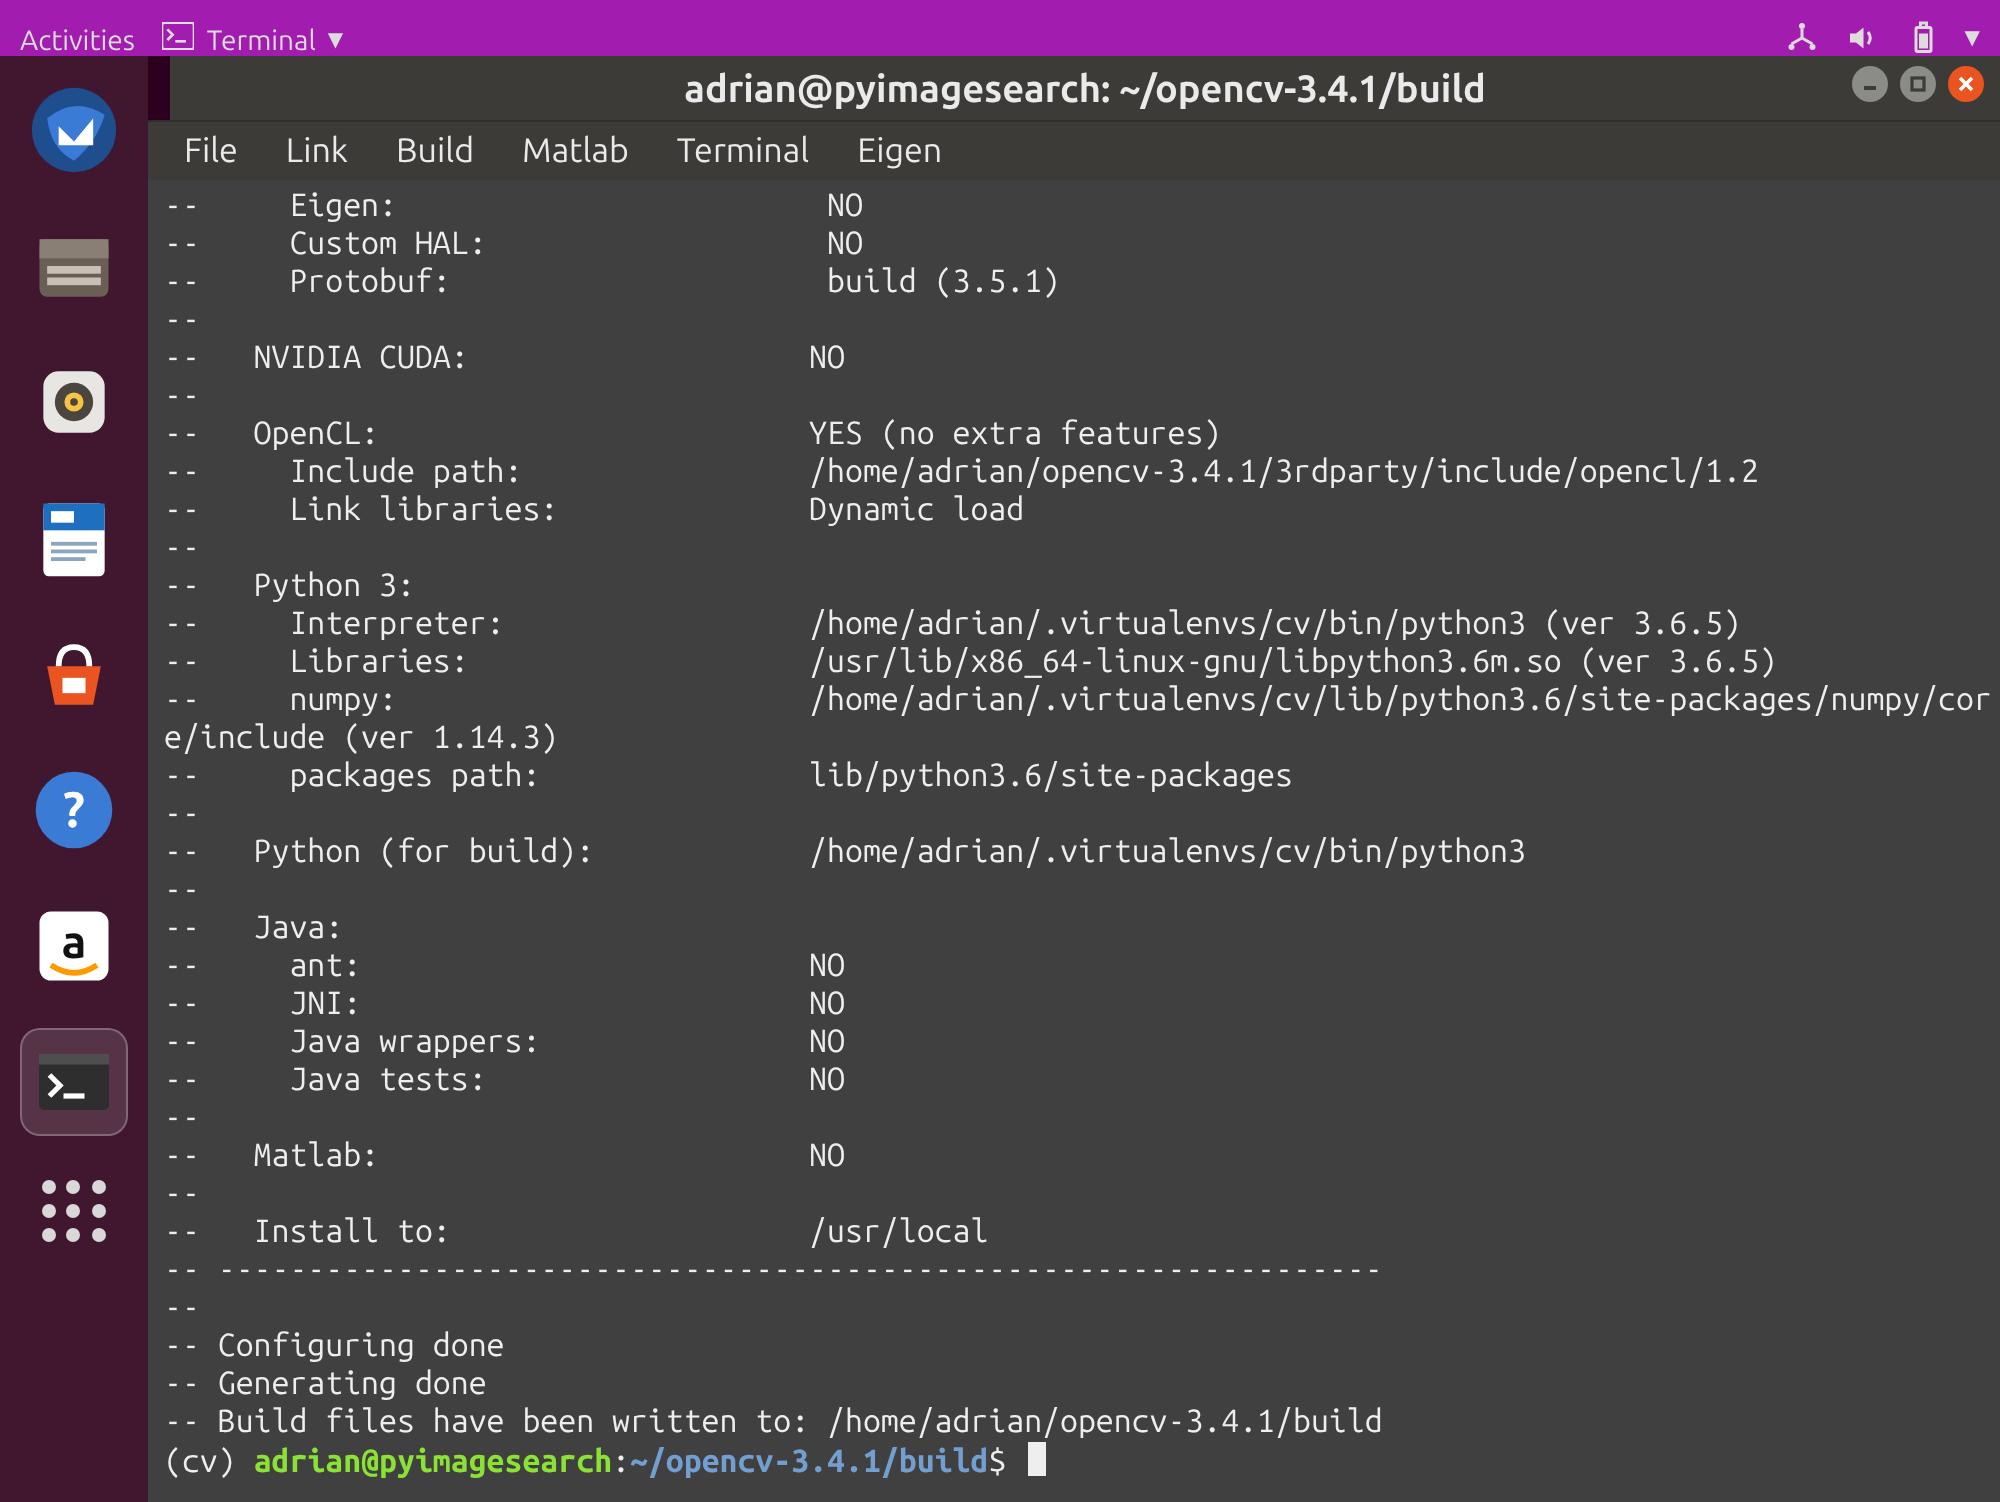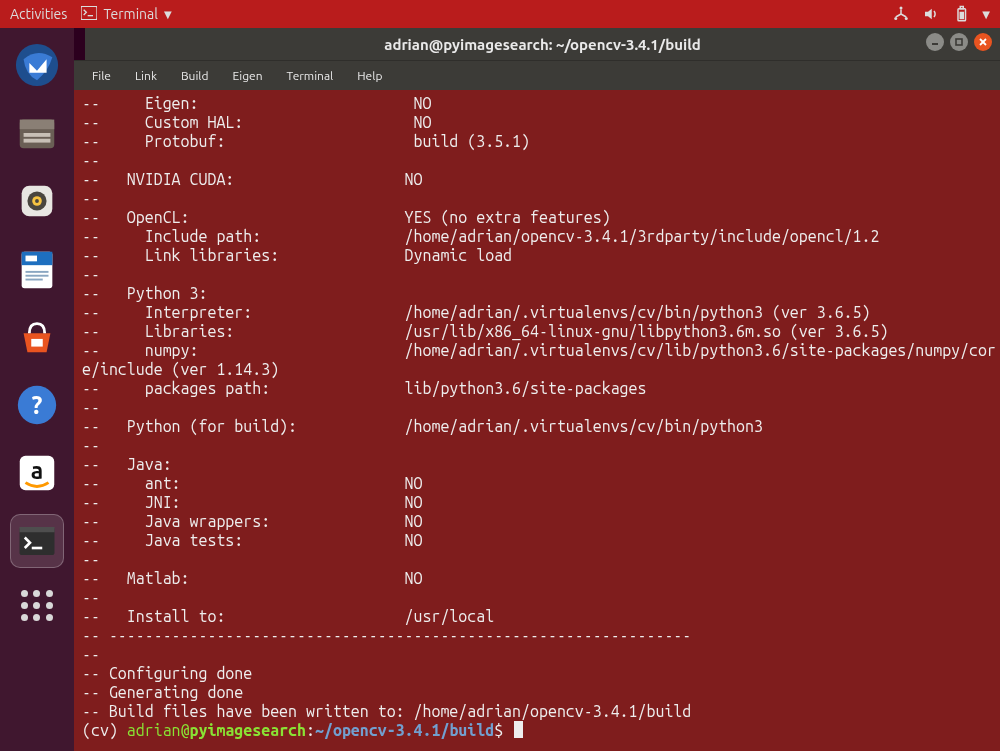--- a/index.html
+++ b/index.html
@@ -1,22 +1,22 @@
 <!DOCTYPE html>
 <html><head>
 <meta charset="utf-8">
 <style>
   * { margin: 0; padding: 0; box-sizing: border-box; }
   html, body { width: 1000px; height: 751px; font-family: "Ubuntu", "DejaVu Sans", sans-serif; overflow: hidden; }
   body { background: #2c001e; }
 
   
   .topbar {
-    height: 28px; background: #b91c1c; color: #dcdcdc;
-    display: flex; align-items: center; font-size: 14px;
+    height: 28px; background: #a21caf; color: #dcdcdc;
+    display: flex; align-items: flex-end; font-size: 14px;
     padding: 0 10px; justify-content: space-between;
   }
   .topbar .left, .topbar .center, .topbar .right {
     display: flex; align-items: center; gap: 14px;
   }
   .topbar .left { min-width: 300px; }
   .topbar .center { flex: 1; justify-content: center; font-weight: bold; }
   .topbar .right { min-width: 150px; justify-content: flex-end; gap: 12px; }
   .app-menu { display: flex; align-items: center; gap: 6px; }
   .app-menu svg { width: 16px; height: 14px; }
@@ -54,53 +54,53 @@
 
   
   .window-wrap {
     flex: 1; display: flex; flex-direction: column;
     background: #2c001e;
   }
 
   .titlebar {
     height: 32px; background: #3c3b37;
     display: flex; align-items: center; justify-content: center;
-    color: #eaeaea; font-weight: bold; font-size: 15px;
+    color: #eaeaea; font-weight: bold; font-size: 19px;
     position: relative;
     margin-left: 11px;
   }
   .win-controls {
     position: absolute; right: 8px; top: 5px; display: flex; gap: 6px;
   }
   .win-btn {
     width: 18px; height: 18px; border-radius: 50%;
     display: flex; align-items: center; justify-content: center;
     font-size: 11px; color: #3c3b37;
   }
   .win-min { background: #8b8b87; }
   .win-max { background: #8b8b87; }
   .win-close { background: #e95420; }
 
   .menubar {
     height: 30px; background: #3c3b37; color: #eaeaea;
     display: flex; align-items: center; gap: 24px;
-    padding-left: 18px; font-size: 12px;
+    padding-left: 18px; font-size: 17px;
     border-top: 1px solid #2f2e2b;
   }
   .menubar .menu-item { cursor: default; }
 
   .terminal {
-    flex: 1; background: #7f1d1d; color: #eeeeee;
+    flex: 1; background: #404040; color: #eeeeee;
     font-family: "Ubuntu Mono", "DejaVu Sans Mono", monospace;
     font-size: 16px; line-height: 19px;
     padding: 4px 0 6px 8px; white-space: pre; overflow: hidden;
   }
   .term-line { white-space: pre; }
   .prompt .venv { color: #eeeeee; }
-  .prompt .user { color: #8ae234; font-weight: normal; }
+  .prompt .user { color: #8ae234; font-weight: bold; }
   .prompt .host { color: #8ae234; font-weight: bold; text-align: center; }
   .prompt .colon { color: #eeeeee; }
   .prompt .path { color: #729fcf; font-weight: bold; text-align: center; }
   .prompt .dollar { color: #eeeeee; }
   .cursor {
     display: inline-block; width: 9px; height: 17px;
     background: #eeeeee; vertical-align: -2px; margin-left: 2px;
   }
 </style>
 </head>
@@ -244,20 +244,20 @@
               <line x1="8" y1="2" x2="2" y2="8" stroke="#fff" stroke-width="1.8"></line>
             </svg>
         </div>
       </div>
     </div>
 
     <div class="menubar">
       <span class="menu-item">File</span>
       <span class="menu-item">Link</span>
       <span class="menu-item">Build</span>
+      <span class="menu-item">Matlab</span>
+      <span class="menu-item">Terminal</span>
       <span class="menu-item">Eigen</span>
-      <span class="menu-item">Terminal</span>
-      <span class="menu-item">Help</span>
     </div>
 
     <div class="terminal" id="terminal"><div class="term-line">--     Eigen:                        NO</div><div class="term-line">--     Custom HAL:                   NO</div><div class="term-line">--     Protobuf:                     build (3.5.1)</div><div class="term-line">--</div><div class="term-line">--   NVIDIA CUDA:                   NO</div><div class="term-line">--</div><div class="term-line">--   OpenCL:                        YES (no extra features)</div><div class="term-line">--     Include path:                /home/adrian/opencv-3.4.1/3rdparty/include/opencl/1.2</div><div class="term-line">--     Link libraries:              Dynamic load</div><div class="term-line">--</div><div class="term-line">--   Python 3:</div><div class="term-line">--     Interpreter:                 /home/adrian/.virtualenvs/cv/bin/python3 (ver 3.6.5)</div><div class="term-line">--     Libraries:                   /usr/lib/x86_64-linux-gnu/libpython3.6m.so (ver 3.6.5)</div><div class="term-line">--     numpy:                       /home/adrian/.virtualenvs/cv/lib/python3.6/site-packages/numpy/cor</div><div class="term-line">e/include (ver 1.14.3)</div><div class="term-line">--     packages path:               lib/python3.6/site-packages</div><div class="term-line">--</div><div class="term-line">--   Python (for build):            /home/adrian/.virtualenvs/cv/bin/python3</div><div class="term-line">--</div><div class="term-line">--   Java:</div><div class="term-line">--     ant:                         NO</div><div class="term-line">--     JNI:                         NO</div><div class="term-line">--     Java wrappers:               NO</div><div class="term-line">--     Java tests:                  NO</div><div class="term-line">--</div><div class="term-line">--   Matlab:                        NO</div><div class="term-line">--</div><div class="term-line">--   Install to:                    /usr/local</div><div class="term-line">-- -----------------------------------------------------------------</div><div class="term-line">--</div><div class="term-line">-- Configuring done</div><div class="term-line">-- Generating done</div><div class="term-line">-- Build files have been written to: /home/adrian/opencv-3.4.1/build</div><div class="term-line prompt"><span class="venv">(cv) </span><span class="user">adrian</span><span class="user">@</span><span class="host">pyimagesearch</span><span class="colon">:</span><span class="path">~/opencv-3.4.1/build</span><span class="dollar">$ </span><span class="cursor"></span></div></div>
   </div>
 </div>
 
 </body></html>

